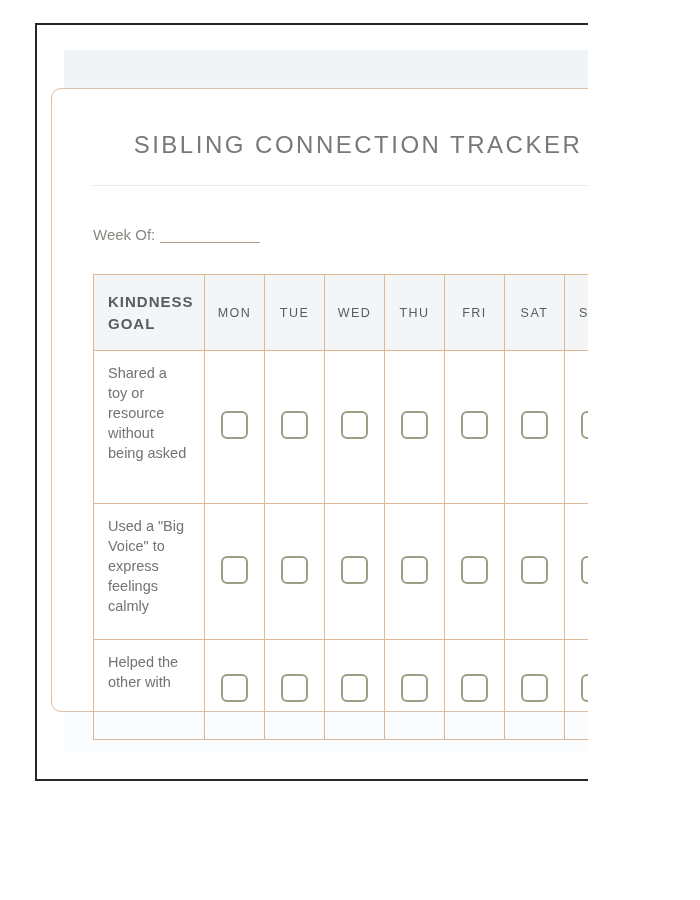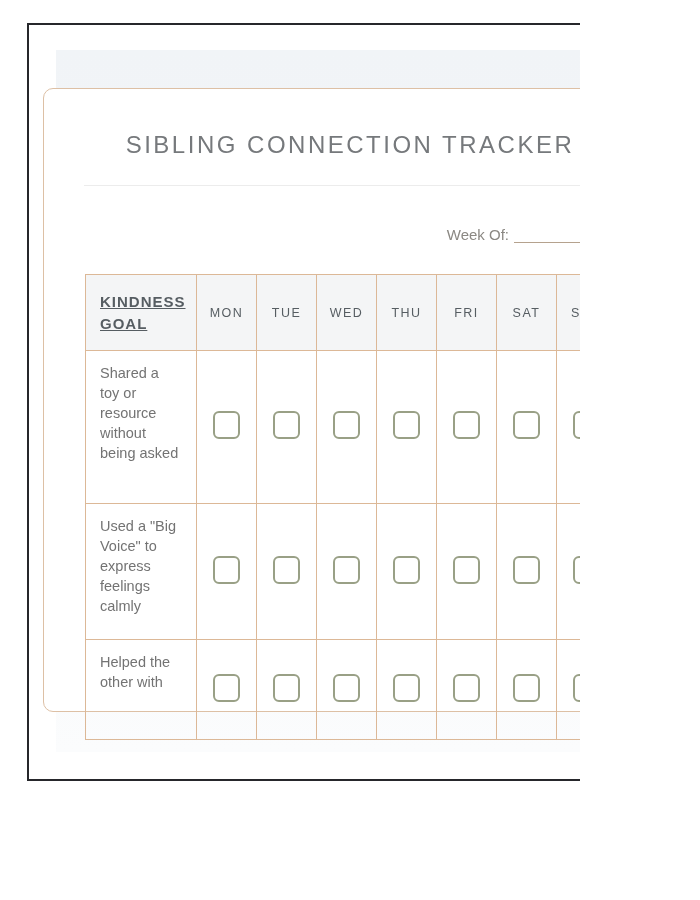--- a/index.html
+++ b/index.html
@@ -4,21 +4,21 @@
 <style>
   * { margin: 0; padding: 0; box-sizing: border-box; }
   html, body {
     width: 700px; height: 900px;
     background: #ffffff;
     font-family: "Liberation Sans", sans-serif;
     position: relative;
     overflow: hidden;
   }
   .clip {
-    position: absolute; left: 8px; top: 0;
+    position: absolute; left: 16px; top: 0;
     width: 572px; height: 806px;
     overflow: hidden;
     padding-left: 48px;
   }
   .page-frame {
     position: absolute; left: 19px; top: 23px;
     width: 643px; height: 758px;
     border: 2px solid #26272b;
     background: transparent;
   }
@@ -47,21 +47,20 @@
     background: #ececec;
     margin: 26px 42px 0 40px;
   }
   .fields-row {
     display: flex;
     justify-content: space-between;
     align-items: flex-end;
     margin: 40px 42px 0 41px;
     font-size: 15px;
     color: #8b8883;
-    flex-direction: column;
   }
   .field-group { display: flex; align-items: flex-end; }
   .blank-line {
     display: inline-block;
     height: 14px;
     margin-left: 5px;
     border-bottom: 1px solid #b5a28e;
   }
   .blank-week { width: 100px; }
   .blank-siblings { width: 148px; }
@@ -77,21 +76,20 @@
   }
   .tracker thead tr { height: 76px; }
   .tracker thead th { background: #f4f5f6; color: #565d62; }
   th.goal-head {
     text-align: left;
     padding: 0 14px;
     font-size: 15px;
     font-weight: bold;
     letter-spacing: 1px;
     line-height: 22px;
-    text-decoration: underline;
   }
   th.day-head {
     text-align: center;
     font-size: 12.5px;
     font-weight: normal;
     letter-spacing: 1.5px;
   }
   td.goal-cell {
     vertical-align: top;
     padding: 12px 14px;

